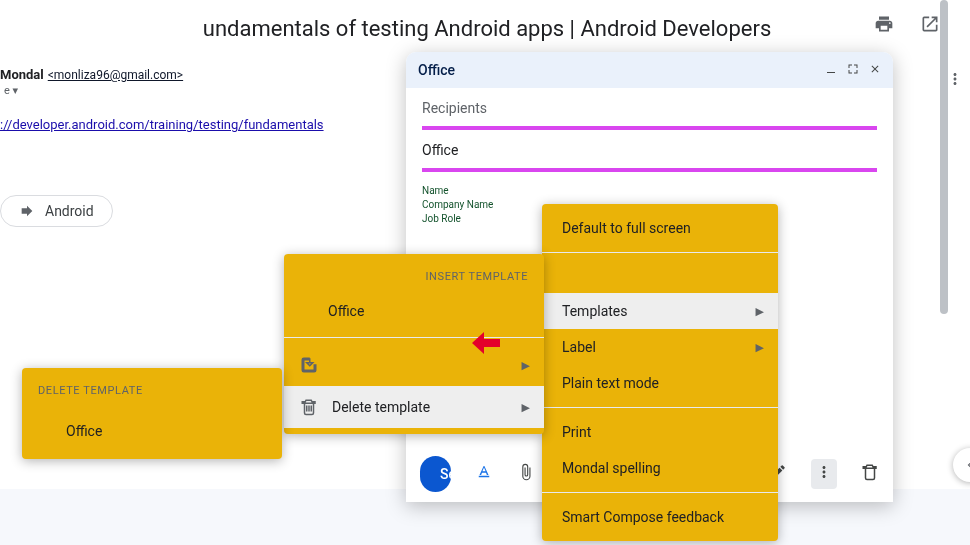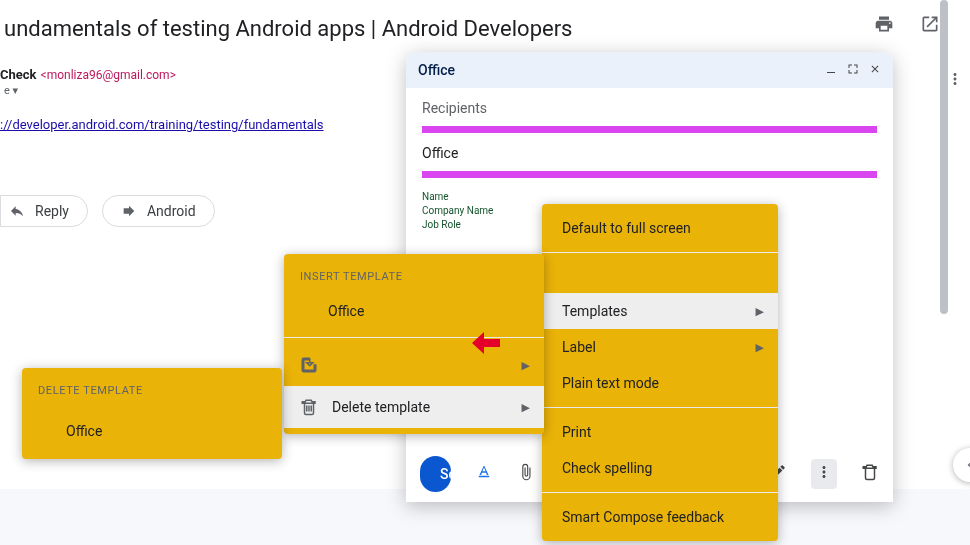--- a/index.html
+++ b/index.html
@@ -14,38 +14,39 @@
   }
   .top-area {
     padding: 10px 0 0 0;
     position: relative;
   }
   .page-title {
     font-size: 22px;
     font-weight: 400;
     color: #202124;
     padding: 6px 0 18px 4px;
+    text-align: center;
   }
   .top-icons {
     position: absolute;
     right: 30px;
     top: 14px;
     display: flex;
     gap: 26px;
   }
   .top-icons svg { width: 20px; height: 20px; fill: #5f6368; }
   .from-line {
     font-size: 13px;
     padding: 8px 0 2px 0;
     display: flex;
     gap: 4px;
     align-items: baseline;
   }
   .from-name { font-weight: 700; }
-  .from-email { color: #be185d; font-size: 12px; }
+  .from-email { color: #0f172a; font-size: 12px; text-decoration: underline; }
   .dropdown-tri {
     color: #5f6368;
     font-size: 11px;
     padding: 0 0 6px 4px;
   }
   .body-link {
     color: #1a0dab;
     text-decoration: underline;
     font-size: 13px;
     display: inline-block;
@@ -93,21 +94,21 @@
     color: #041e49;
     font-weight: 500;
   }
   .compose-header .spacer { flex: 1; }
   .compose-header .win-btn { margin-left: 10px; cursor: pointer; }
   .compose-header svg { width: 12px; height: 12px; fill: #444746; }
   .compose-fields {
     padding: 0 16px;
   }
   .compose-row {
-    border-bottom: 7px solid #d946ef;
+    border-bottom: 4px solid #d946ef;
     padding: 12px 0 10px 0;
     font-size: 14px;
     color: #5f6368;
   }
   .compose-subject { color: #202124; }
   .compose-body {
     padding: 12px 16px;
     font-size: 10px;
     color: #14532d;
     line-height: 1.4;
@@ -172,20 +173,21 @@
   .menu-templates {
     left: 284px;
     top: 254px;
     width: 260px;
   }
   .menu-templates .section-header {
     font-size: 11px;
     letter-spacing: 0.6px;
     color: #5f6368;
     padding: 10px 16px 8px 16px;
+    text-align: right;
   }
   .tpl-row {
     padding: 12px 16px 12px 16px;
     display: flex;
     align-items: center;
     gap: 14px;
     cursor: pointer;
     position: relative;
   }
   .tpl-row.hl { background: #eeeeee; }
@@ -264,34 +266,28 @@
         </svg>
     </span>
     <span>
       <svg viewBox="0 0 24 24">
           <path d="M19 19H5V5h6V3H5a2 2 0 00-2 2v14a2 2 0 002 2h14c1.1 0 2-.9 2-2v-6h-2v6zM14 3v2h3.59l-9.83 9.83 1.41 1.41L19 6.41V10h2V3h-7z"></path>
         </svg>
     </span>
   </div>
 
   <div class="from-line">
-    <span class="from-name">Check</span>
+    <span class="from-name">Mondal</span>
     <span class="from-email">&lt;monliza96@gmail.com&gt;</span>
   </div>
   <div class="dropdown-tri"><span>e</span> ▾</div>
 
   <a class="body-link" href="#">://developer.android.com/training/testing/fundamentals</a>
 
   <div class="reply-row">
-    <div class="pill-btn reply-btn">
-      <svg viewBox="0 0 24 24">
-          <path d="M10 9V5l-7 7 7 7v-4.1c5 0 8.5 1.6 11 5.1-1-5-4-10-11-11z"></path>
-        </svg>
-      <span>Reply</span>
-    </div>
     <div class="pill-btn">
       <svg viewBox="0 0 24 24">
           <path d="M12 8V4l8 8-8 8v-4H4V8z"></path>
         </svg>
       <span>Android</span>
     </div>
   </div>
 </div>
 
 <div class="header-more">
@@ -374,21 +370,21 @@
     <span>Templates</span>
     <span class="arrow">▶</span>
   </div>
   <div class="menu-item">
     <span>Label</span>
     <span class="arrow">▶</span>
   </div>
   <div class="menu-item">Plain text mode</div>
   <div class="menu-sep"></div>
   <div class="menu-item">Print</div>
-  <div class="menu-item">Check spelling</div>
+  <div class="menu-item">Mondal spelling</div>
   <div class="menu-sep"></div>
   <div class="menu-item">Smart Compose feedback</div>
 </div>
 
 <div class="menu menu-templates">
   <div class="section-header">INSERT TEMPLATE</div>
   <div class="tpl-row tpl-name-row">Office</div>
   <div class="menu-sep"></div>
   <div class="tpl-row">
     <svg viewBox="0 0 24 24">

